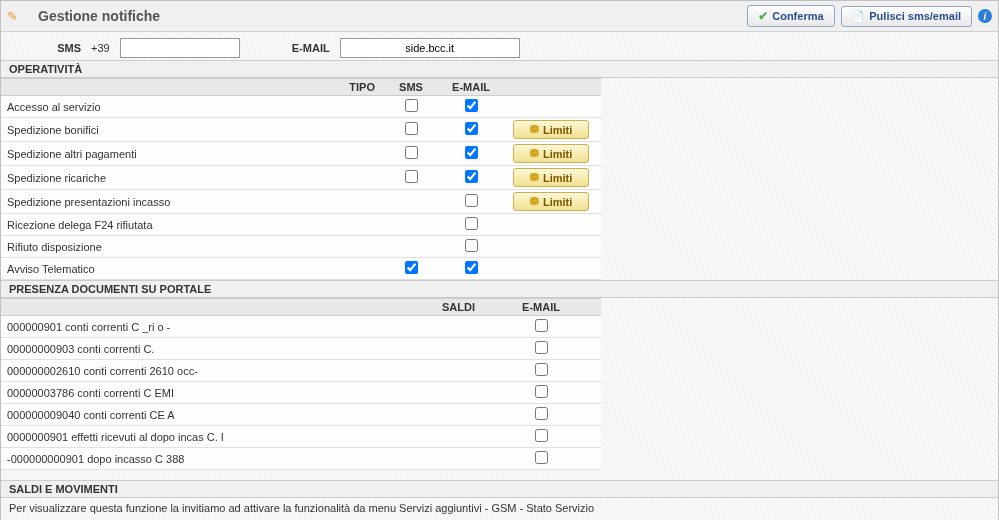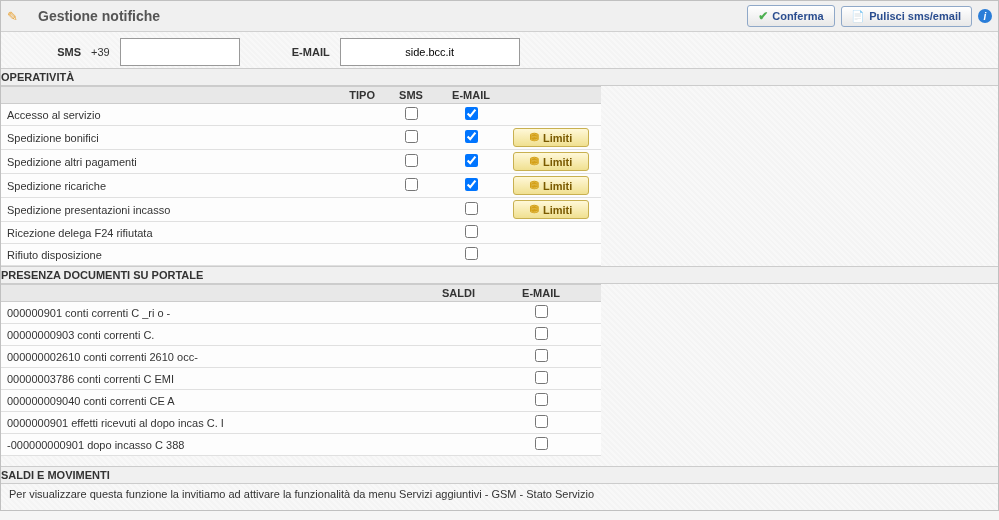--- a/index.html
+++ b/index.html
@@ -72,33 +72,33 @@
     padding: 6px 10px 2px;
     display: flex;
     align-items: center;
     gap: 10px;
   }
   .contact-row label { font-weight: bold; font-size: 11px; }
   .contact-row input {
     border: 1px solid #999;
     padding: 2px 4px;
     font-size: 11px;
-    height: 28px;
+    height: 20px;
   }
   .helper-text {
     font-style: italic;
     color: #666;
     padding: 2px 12px 8px;
     font-size: 11px;
   }
 
   .section-title {
     font-weight: bold;
     font-size: 11px;
-    padding: 2px 0;
+    padding: 2px 8px;
     background: #f0f0f0;
     border-top: 1px solid #ccc;
     border-bottom: 1px solid #ccc;
   }
   table {
     width: 600px;
     border-collapse: collapse;
     font-size: 11px;
   }
   th {
@@ -211,20 +211,26 @@
           <td class="col-sms"></td>
           <td class="col-email"><input type="checkbox" style=""></td>
           <td class="col-action"></td>
         </tr>
         <tr>
           <td>Rifiuto disposizione</td>
           <td class="col-sms"></td>
           <td class="col-email"><input type="checkbox" style=""></td>
           <td class="col-action"></td>
         </tr>
+        <tr>
+          <td>Avviso Telematico</td>
+          <td class="col-sms"><input type="checkbox" checked="" style=""></td>
+          <td class="col-email"><input type="checkbox" checked="" style=""></td>
+          <td class="col-action"></td>
+        </tr>
       </tbody>
   </table>
 
   <div class="section-title">PRESENZA DOCUMENTI SU PORTALE</div>
   <table>
     <thead>
       <tr>
         <th style="width:480px">SALDI</th>
         <th class="col-email" style="width:120px">E-MAIL</th>
       </tr>

